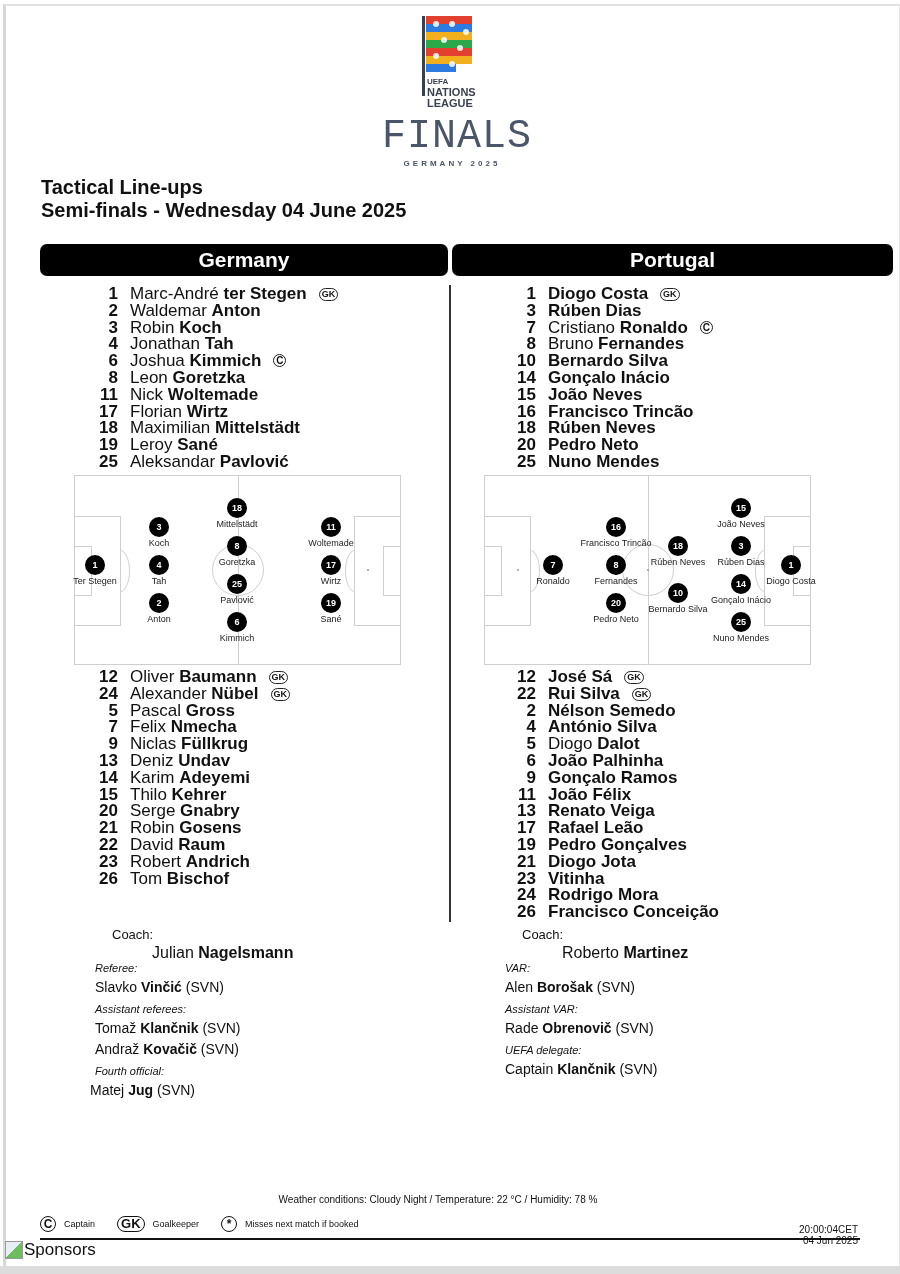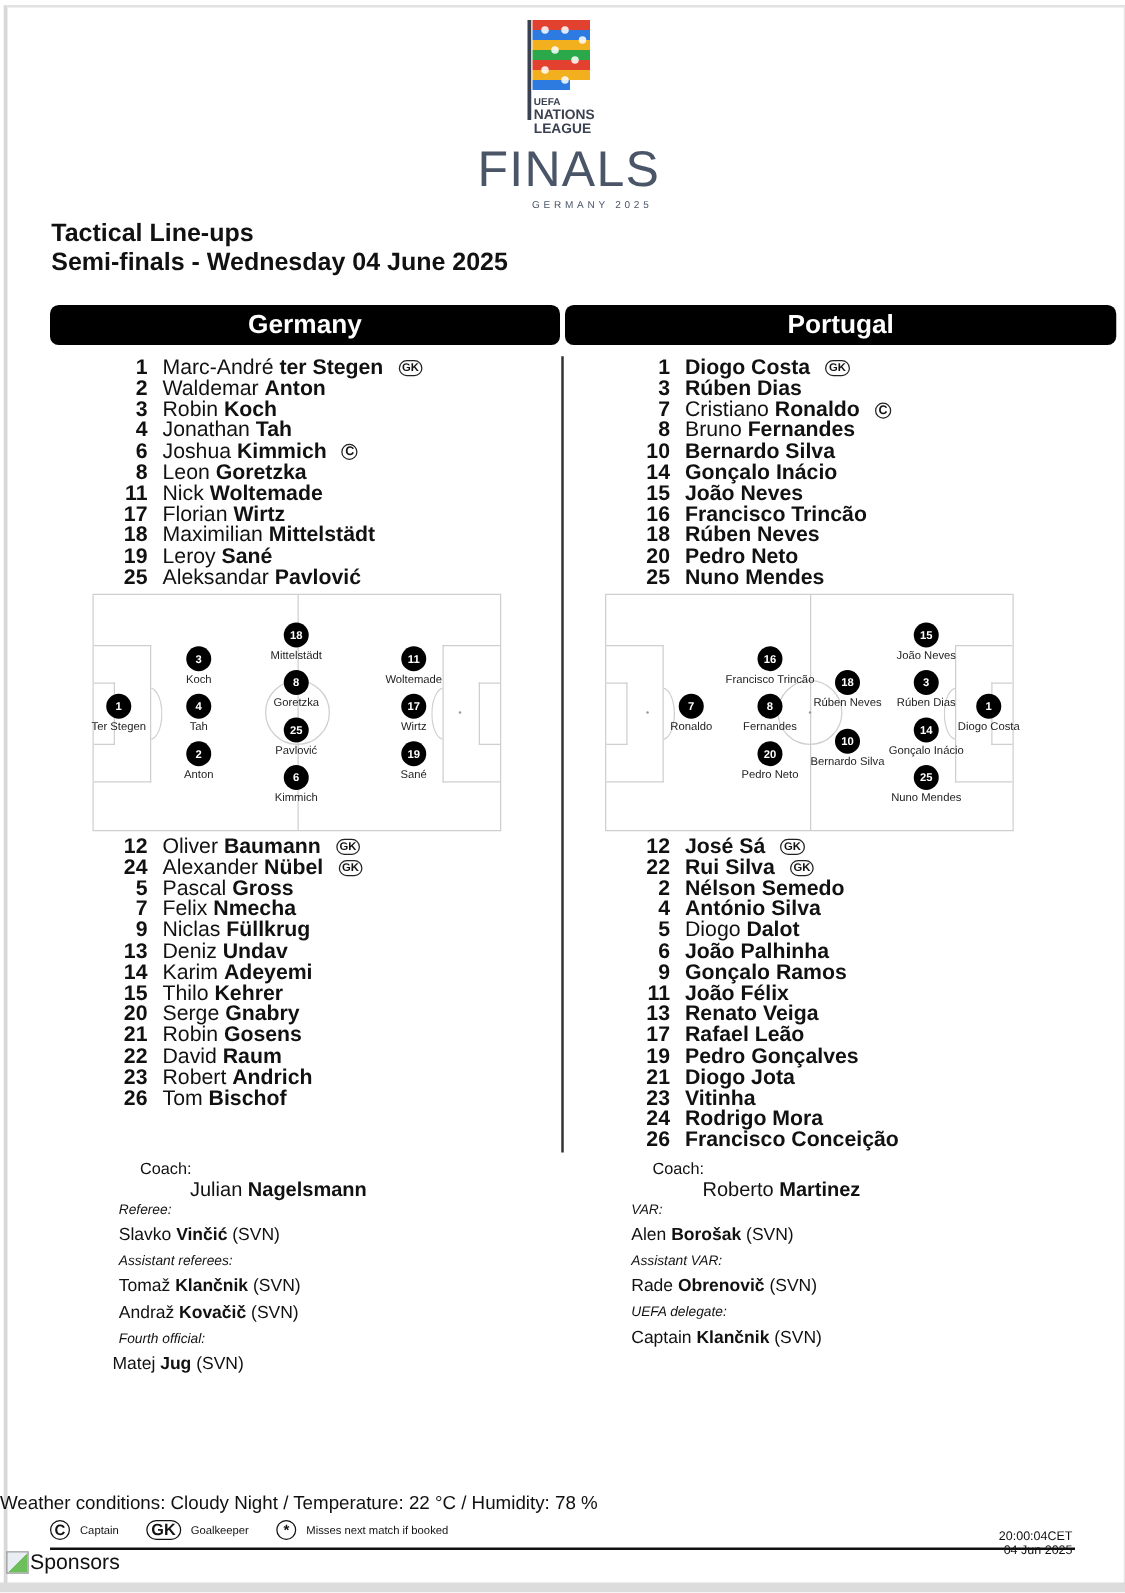--- a/index.html
+++ b/index.html
@@ -5,22 +5,22 @@
   html, body { margin:0; padding:0; background:#fff; }
   body { width:900px; height:1274px; position:relative; overflow:hidden; font-family:"Liberation Sans", sans-serif; color:#111; }
   .frame { position:absolute; left:3px; top:4px; width:893px; height:1262px; border-left:3px solid #d8d8d8; border-top:2px solid #e2e2e2; border-right:1px solid #e6e6e6; }
   .bottom-band { position:absolute; left:0; top:1266px; width:900px; height:8px; background:#dcdcdc; }
   
   .logo { position:absolute; left:382px; top:14px; width:140px; height:160px; }
   .flag { position:absolute; left:40px; top:2px; width:52px; height:58px; }
   .pole { position:absolute; left:40px; top:2px; width:3px; height:80px; background:#3a4150; }
   .nl-text { position:absolute; left:45px; top:62px; font-weight:bold; color:#3a4150; line-height:11px; font-size:11px; }
   .nl-text .uefa { font-size:8px; }
-  .finals { position:absolute; left:0; top:100px; width:140px; text-align:center; font-size:40px; letter-spacing:1px; color:#4a5568; font-family:Liberation Sans, sans-serif; }
-  .germany2025 { position:absolute; left:0; top:145px; width:140px; text-align:right; font-size:8px; letter-spacing:3px; font-weight:normal; color:#4a5568; }
+  .finals { position:absolute; left:0; top:100px; width:140px; text-align:center; font-size:40px; letter-spacing:1px; color:#4a5568; font-family:Liberation Mono, monospace; }
+  .germany2025 { position:absolute; left:0; top:145px; width:140px; text-align:center; font-size:8px; letter-spacing:3px; font-weight:bold; color:#4a5568; }
   
   .titles { position:absolute; left:41px; top:176px; font-weight:bold; font-size:20px; line-height:23px; }
   .team-bar { position:absolute; top:244px; height:32px; background:#000; color:#fff; border-radius:7px; font-weight:bold; font-size:21px; text-align:center; line-height:32px; }
   .team-bar.left { left:40px; width:408px; }
   .team-bar.right { left:452px; width:441px; }
   .divider { position:absolute; left:449px; top:285px; width:2px; height:637px; background:#333; }
   
   .plist { position:absolute; font-size:17px; line-height:16.8px; }
   .prow { position:relative; height:16.8px; white-space:nowrap; }
   .pnum { position:absolute; left:0; width:28px; text-align:right; font-weight:bold; }
@@ -40,21 +40,21 @@
   .pitch .arc-r { position:absolute; right:35px; top:74px; width:18px; height:40px; border:1px solid #cfcfcf; border-radius:50%; clip-path: inset(0 55% 0 0); }
   .pitch .spot { position:absolute; width:2px; height:2px; background:#999; border-radius:50%; }
   .dot { position:absolute; width:20px; height:20px; background:#000; color:#fff; border-radius:50%; font-size:9px; font-weight:bold; text-align:center; line-height:20px; transform:translate(-50%,-50%); }
   .dlabel { position:absolute; font-size:9px; color:#222; white-space:nowrap; transform:translateX(-50%); }
   
   .coach-label { position:absolute; font-size:13px; }
   .coach-name { position:absolute; font-size:16px; }
   .off-label { position:absolute; font-size:11px; font-style:italic; }
   .off-name { position:absolute; font-size:14px; }
   
-  .weather { position:absolute; left:0; width:876px; top:1194px; text-align:left; font-size:15px; }
+  .weather { position:absolute; left:0; width:876px; top:1194px; text-align:center; font-size:10px; }
   .legend { position:absolute; left:40px; top:1216px; font-size:9px; display:flex; align-items:center; }
   .legend .lg-icon { display:inline-block; border:1.8px solid #111; border-radius:50%; width:14px; height:14px; line-height:14px; text-align:center; font-weight:bold; font-size:12px; margin-right:8px; }
   .legend .lg-gk { display:inline-block; border:1.8px solid #111; border-radius:9px; padding:0 3px; height:14px; line-height:14px; font-weight:bold; font-size:13px; margin-right:8px; }
   .legend .lg-text { margin-right:22px; }
   .footer-line { position:absolute; left:40px; top:1238px; width:820px; height:1.5px; background:#111; }
   .stamp { position:absolute; right:42px; top:1212px; text-align:right; font-size:10px; line-height:11px;margin-top:12px; }
   .sponsors { position:absolute; left:5px; top:1240px; font-size:17px; display:flex; align-items:center; }
   .broken-img { width:16px; height:16px; border:1px solid #9a9a9a; background:linear-gradient(135deg,#e8eef4 50%, #6cbf5a 50%); margin-right:1px; }
 </style>
 </head>

